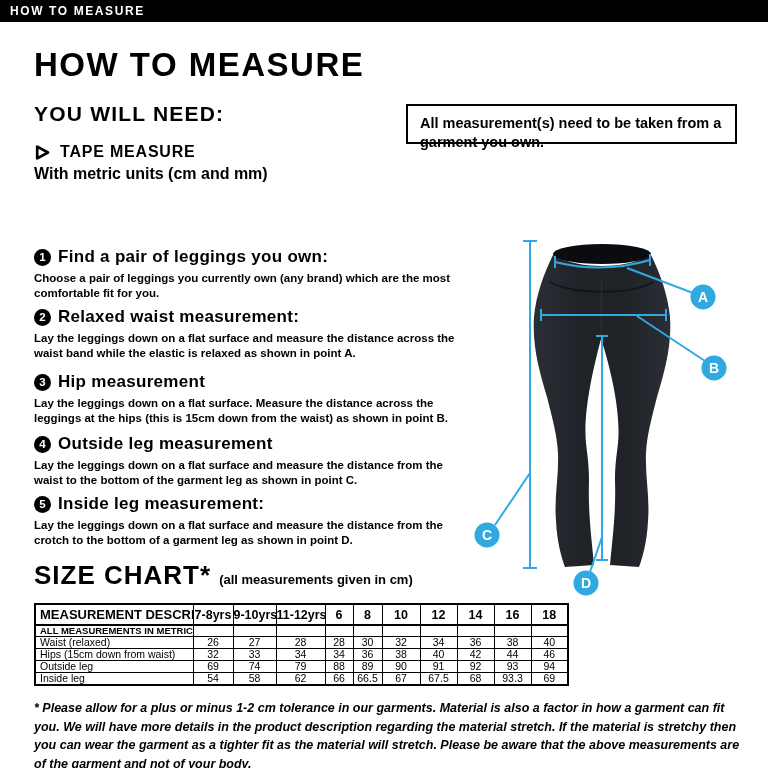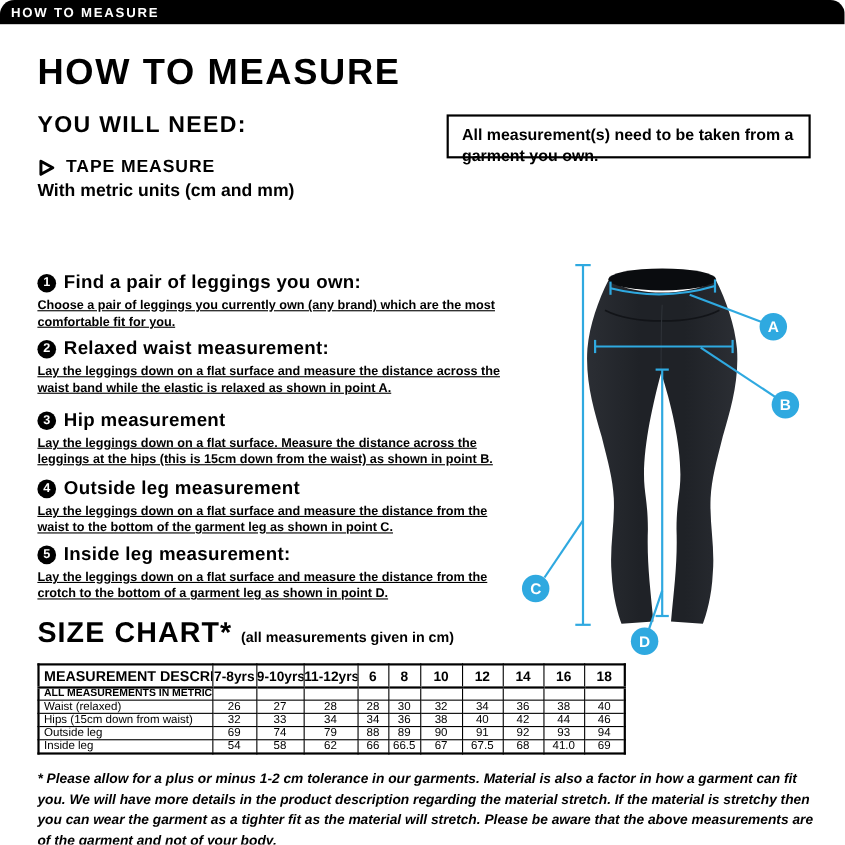--- a/index.html
+++ b/index.html
@@ -1,18 +1,18 @@
 <!DOCTYPE html>
 <html><head>
 <meta charset="utf-8">
 <style>
   * { margin:0; padding:0; box-sizing:border-box; }
   html,body { background:#fff; }
   body { font-family:"Liberation Sans", sans-serif; color:#000; }
-  .page { position:relative; width:768px; height:768px; background:#fff; overflow:hidden;border-radius:13px; }
+  .page { position:relative; width:768px; height:768px; background:#fff; overflow:hidden; }
 
   .topbar { position:absolute; left:0; top:0; width:768px; height:22px; background:#000;
             display:flex; align-items:center; }
   .topbar-title { color:#fff; font-size:12px; font-weight:bold; letter-spacing:1.6px; padding-left:10px; }
 
   .main-title { position:absolute; left:34px; top:46px; font-size:33px; font-weight:800; letter-spacing:1.5px; }
 
   .you-will-need { position:absolute; left:34px; top:102px; font-size:21px; font-weight:800; letter-spacing:1.2px; }
 
   .notice-box { position:absolute; left:406px; top:104px; width:331px; height:40px;
@@ -24,21 +24,21 @@
   .need-title { font-size:16px; font-weight:800; letter-spacing:0.8px; }
   .need-desc { font-size:16px; font-weight:bold; margin-top:3px; line-height:1.25; }
   .tri-icon { flex:0 0 auto; display:block; }
 
   .step { position:absolute; left:34px; width:428px; }
   .step-head { display:flex; align-items:center; gap:7px; }
   .step-num { width:17px; height:17px; border-radius:50%; background:#000; color:#fff;
               font-size:11.5px; font-weight:bold; display:flex; align-items:center; justify-content:center;
               flex:0 0 auto; }
   .step-title { font-size:17px; font-weight:800; letter-spacing:0.3px; }
-  .step-desc { font-size:11.5px; font-weight:bold; line-height:15px; margin-top:4px;text-decoration:underline; }
+  .step-desc { font-size:11.5px; font-weight:bold; line-height:15px; margin-top:4px; }
 
   .size-chart-title-row { position:absolute; left:34px; top:560px; display:flex; align-items:baseline; gap:8px; }
   .size-chart-title { font-size:26px; font-weight:800; letter-spacing:1px; }
   .size-chart-sub { font-size:13px; font-weight:800; }
 
   table.size-chart { position:absolute; left:34px; top:603px; width:533px;
                      border-collapse:collapse; table-layout:fixed;
                      border:2px solid #000; }
   table.size-chart th, table.size-chart td { border:1px solid #000; overflow:hidden; white-space:nowrap; }
   table.size-chart th { height:21px; font-size:12.5px; font-weight:bold; text-align:center;
@@ -211,21 +211,21 @@
         <tr>
           <td>Inside leg</td>
           <td>54</td>
           <td>58</td>
           <td>62</td>
           <td>66</td>
           <td>66.5</td>
           <td>67</td>
           <td>67.5</td>
           <td>68</td>
-          <td>41.0</td>
+          <td>93.3</td>
           <td>69</td>
         </tr>
       </tbody>
   </table>
 
   <div class="footnote">* Please allow for a plus or minus 1-2 cm tolerance in our garments. Material is also a factor in how a garment can fit you. We will have more details in the product description regarding the material stretch.  If the material is stretchy then you can wear the garment as a tighter fit as the material will stretch.  Please be aware that the above measurements are of the garment and not of your body.</div>
 
   <svg class="diagram" viewBox="0 0 313 385">
     <defs>
       <linearGradient id="legGrad" x1="0" y1="0" x2="1" y2="0">

